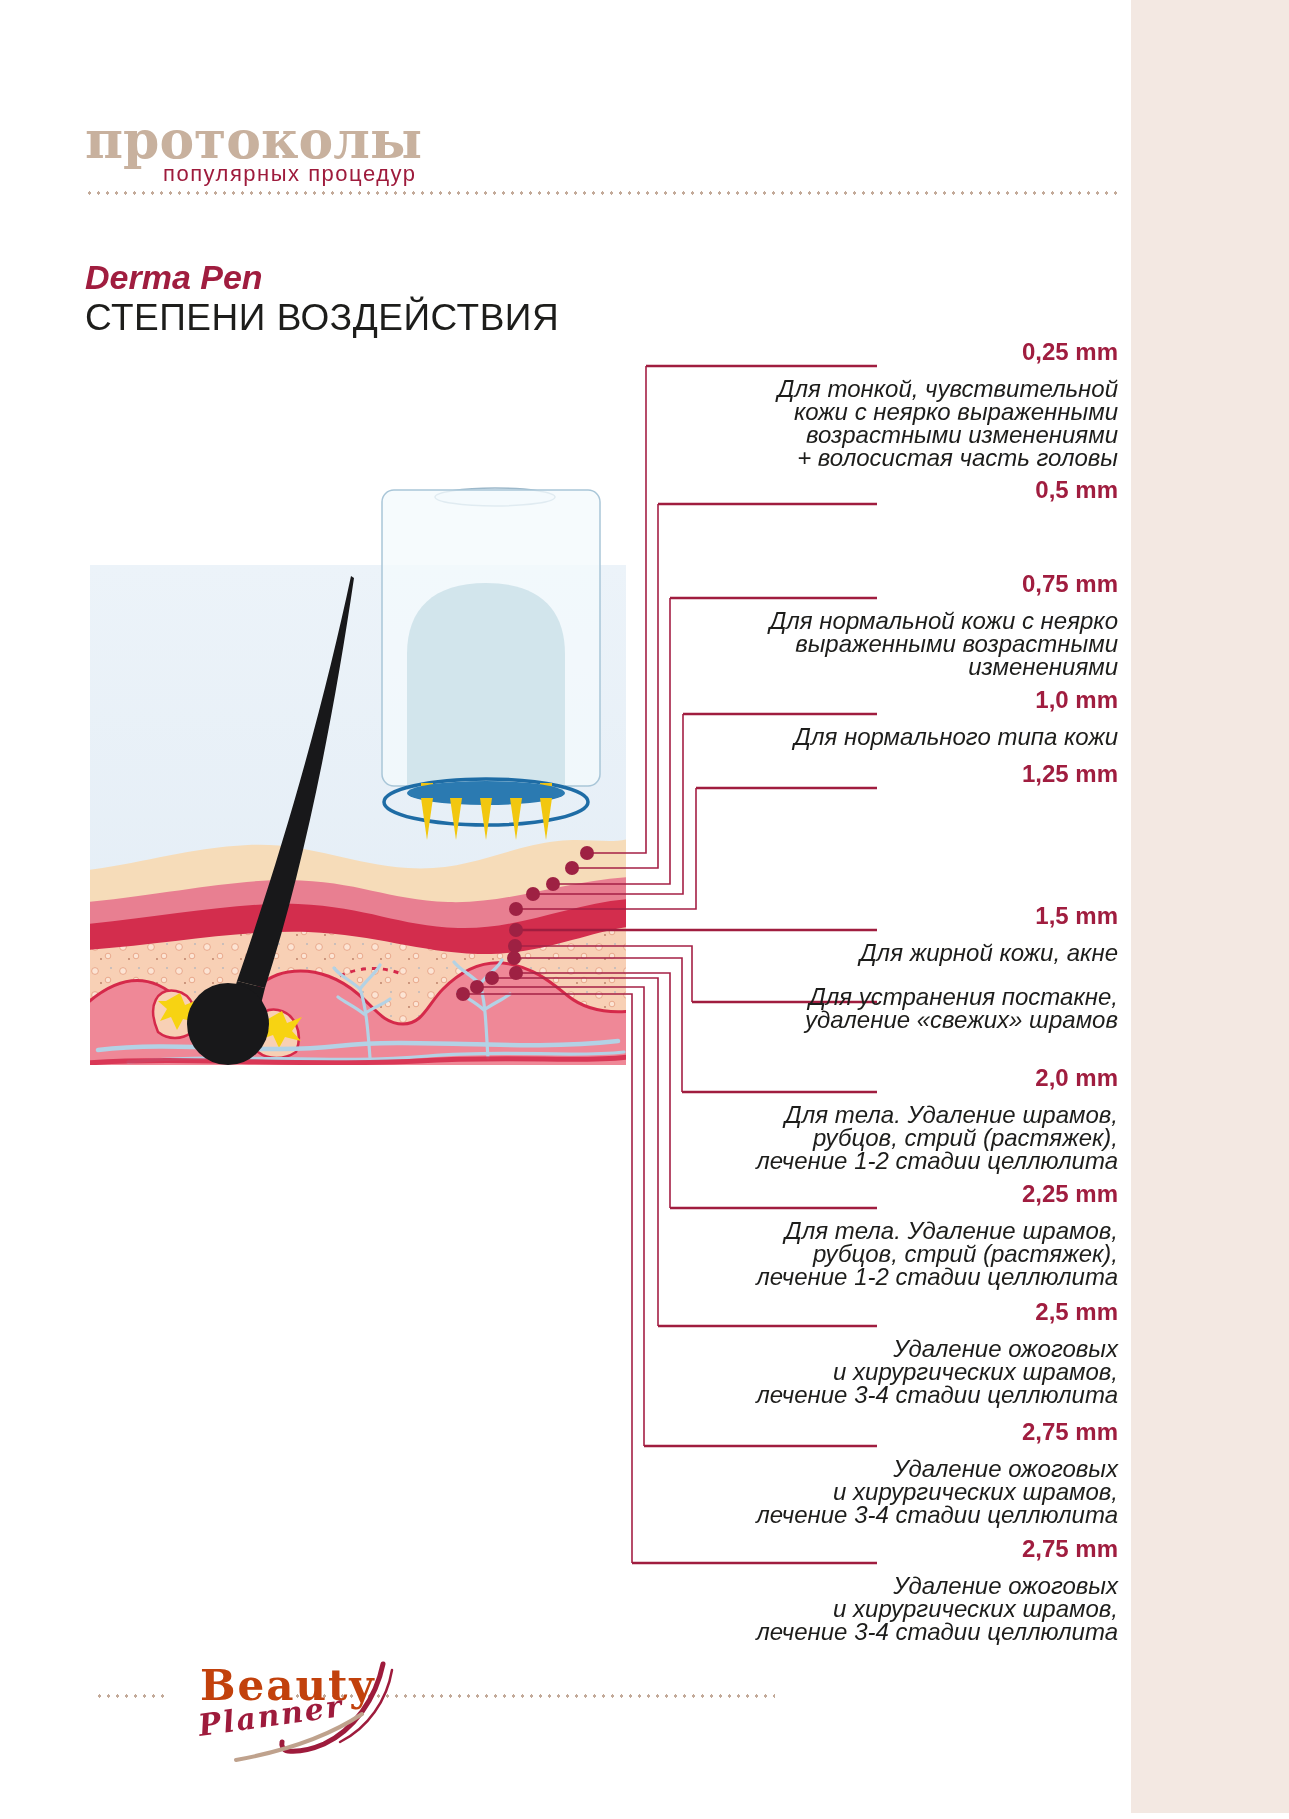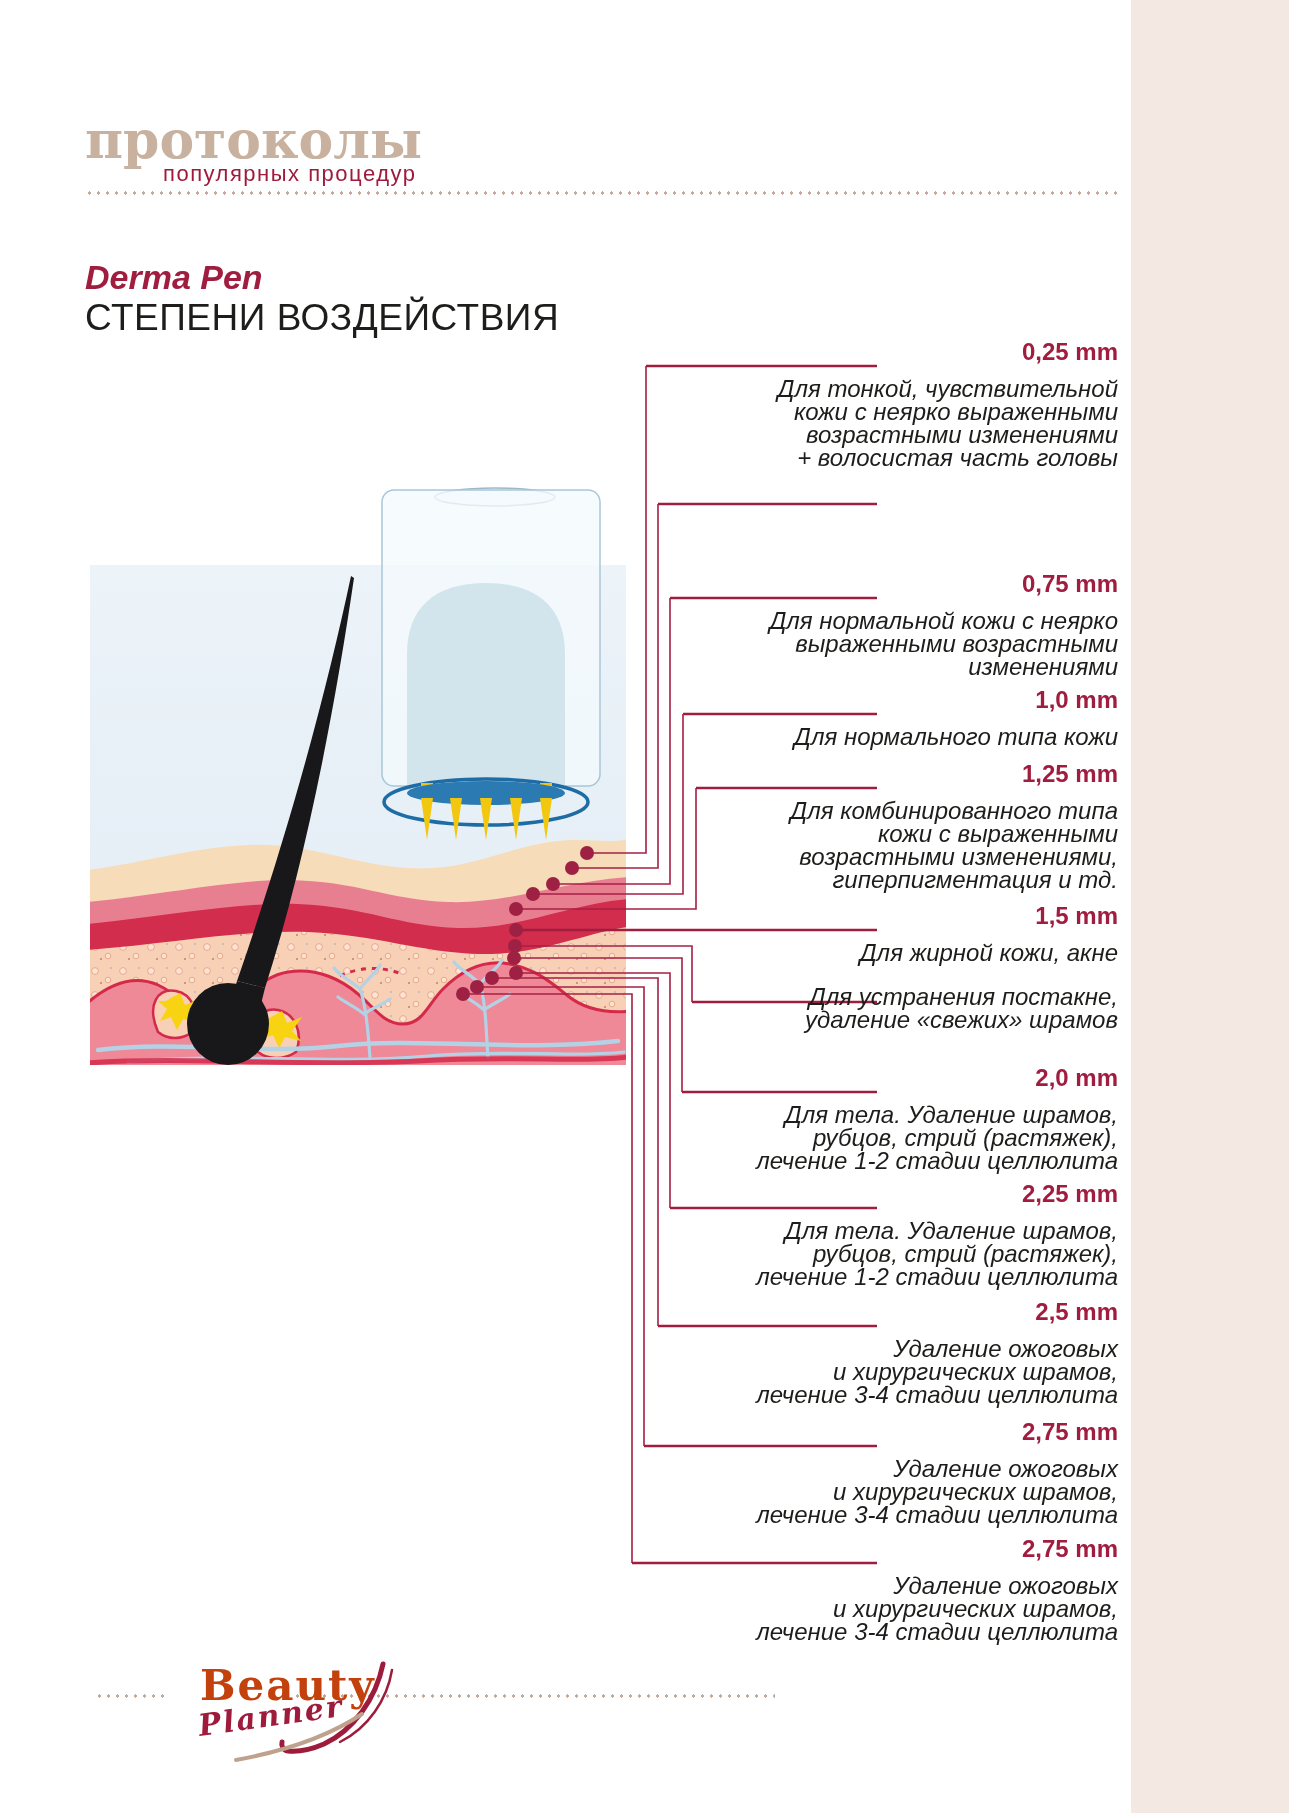--- a/index.html
+++ b/index.html
@@ -169,37 +169,34 @@
 </svg>
 
 <div class="abs entry" style="top:338px">
   <div class="mm">0,25 mm</div>
   <div class="desc">Для тонкой, чувствительной
 кожи с неярко выраженными
 возрастными изменениями
 + волосистая часть головы</div>
 </div>
 <div class="abs entry" style="top:476px">
+  <div class="mm">0,5 mm</div>
 </div>
 <div class="abs entry" style="top:570px">
   <div class="mm">0,75 mm</div>
   <div class="desc">Для нормальной кожи с неярко
 выраженными возрастными
 изменениями</div>
 </div>
 <div class="abs entry" style="top:686px">
   <div class="mm">1,0 mm</div>
   <div class="desc">Для нормального типа кожи</div>
 </div>
 <div class="abs entry" style="top:760px">
   <div class="mm">1,25 mm</div>
-  <div class="desc">Для комбинированного типа
-кожи с выраженными
-возрастными изменениями,
-гиперпигментация и тд.</div>
 </div>
 <div class="abs entry" style="top:902px">
   <div class="mm">1,5 mm</div>
   <div class="desc">Для жирной кожи, акне</div>
 </div>
 <div class="abs entry" style="top:974px">
   <div class="desc">Для устранения постакне,
 удаление «свежих» шрамов</div>
 </div>
 <div class="abs entry" style="top:1064px">

